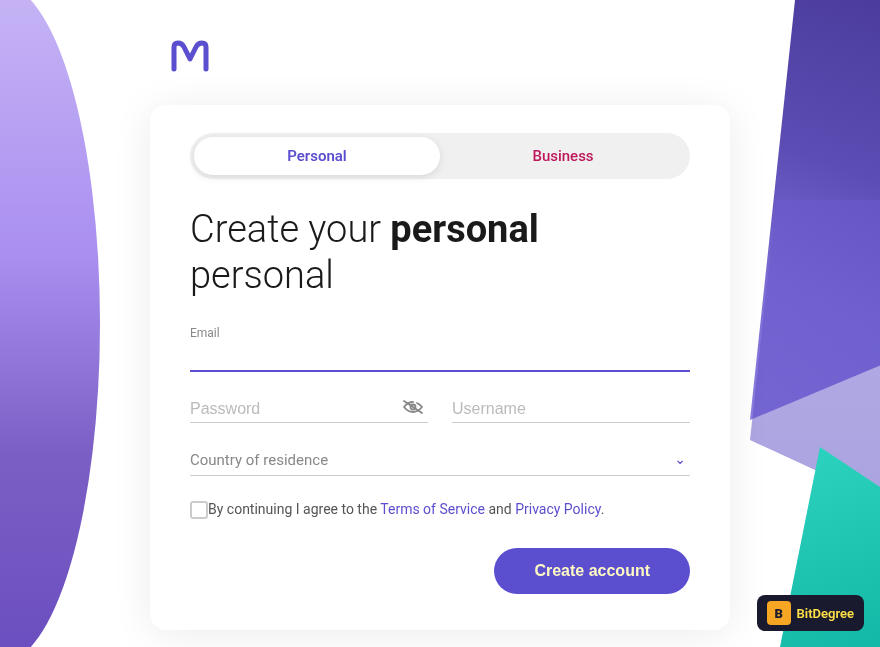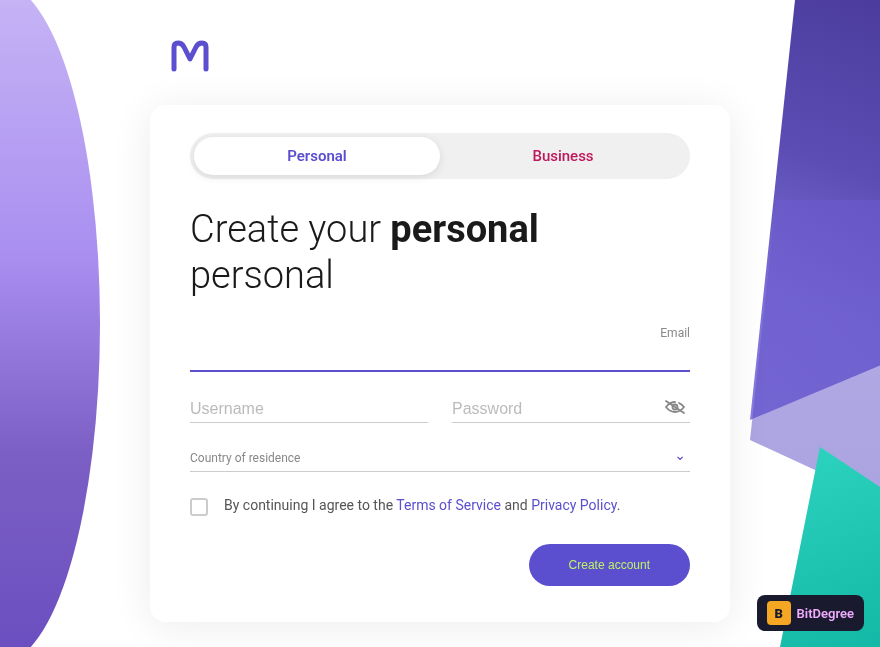--- a/index.html
+++ b/index.html
@@ -152,21 +152,20 @@
     .form-row .form-group {
       flex: 1;
       margin-bottom: 0;
     }
 
     .field-label {
       font-size: 12px;
       color: #888;
       margin-bottom: 4px;
       display: block;
-      text-align: right;
     }
 
     .field-input-wrap {
       position: relative;
       border-bottom: 1.5px solid #ccc;
     }
 
     .field-input-wrap.active-border {
       border-bottom: 2px solid #5b4fcf;
     }
@@ -196,21 +195,21 @@
 
     
     .dropdown-wrap {
       position: relative;
       border-bottom: 1.5px solid #ccc;
       padding: 4px 0;
       margin-bottom: 24px;
     }
 
     .dropdown-label {
-      font-size: 12px;
+      font-size: 15px;
       color: #888;
       display: block;
       margin-bottom: 2px;
     }
 
     .dropdown-value {
       font-size: 16px;
       color: #222;
       padding: 2px 0;
     }
@@ -219,22 +218,22 @@
       position: absolute;
       right: 4px;
       bottom: 8px;
       color: #5b4fcf;
       font-size: 14px;
     }
 
     
     .checkbox-row {
       display: flex;
-      align-items: flex-end;
-      gap: 16px;
+      align-items: flex-start;
+      gap: 0;
       margin-bottom: 28px;
     }
 
     .checkbox-input {
       width: 18px;
       height: 18px;
       border: 2px solid #ccc;
       border-radius: 3px;
       flex-shrink: 0;
       margin-top: 1px;
@@ -255,26 +254,26 @@
     }
 
     
     .submit-row {
       display: flex;
       justify-content: flex-end;
     }
 
     .create-btn {
       background: #5b4fcf;
-      color: #bef264;
+      color: #fef9c3;
       border: none;
       border-radius: 30px;
       padding: 14px 40px;
-      font-size: 12px;
-      font-weight: 400;
+      font-size: 16px;
+      font-weight: 700;
       cursor: pointer;
       transition: background 0.2s;
     }
 
     
     .bitdegree-badge {
       position: absolute;
       bottom: 16px;
       right: 16px;
       z-index: 2;
@@ -293,21 +292,21 @@
       border-radius: 4px;
       display: flex;
       align-items: center;
       justify-content: center;
       font-weight: 900;
       font-size: 13px;
       color: #1a1a2e;
     }
 
     .bitdegree-badge .bd-text {
-      color: #f0abfc;
+      color: #fde047;
       font-size: 13px;
       font-weight: 600;
     }
   </style>
 </head>
 <body>
 
 <div class="bg-left"></div>
 <div class="bg-right">
   <div class="bg-right-upper"></div>
@@ -336,37 +335,37 @@
     </h1>
 
     <div class="form-group">
       <label class="field-label">Email</label>
       <div class="field-input-wrap active-border">
         <input type="email" class="field-input" style="">
       </div>
     </div>
 
     <div class="form-row">
-      <div class="form-group">
-        <div class="field-input-wrap">
-          <input type="text" class="field-input" placeholder="Username" style="">
-        </div>
-      </div>
       <div class="form-group">
         <div class="field-input-wrap">
           <input type="password" class="field-input" placeholder="Password" style="">
           <span class="password-toggle">
             <svg width="22" height="16" viewBox="0 0 22 16" fill="none" xmlns="http://www.w3.org/2000/svg">
               <path d="M2 2 L20 14" stroke="#888" stroke-width="1.8" stroke-linecap="round"></path>
               <path d="M11 3 C6 3 2 8 2 8 C2 8 6 13 11 13 C16 13 20 8 20 8 C20 8 18 5.5 15 4" stroke="#888" stroke-width="1.8" stroke-linecap="round" fill="none"></path>
               <circle cx="11" cy="8" r="2.5" stroke="#888" stroke-width="1.8" fill="none"></circle>
             </svg>
           </span>
         </div>
       </div>
+      <div class="form-group">
+        <div class="field-input-wrap">
+          <input type="text" class="field-input" placeholder="Username" style="">
+        </div>
+      </div>
     </div>
 
     <div class="dropdown-wrap">
       <span class="dropdown-label">Country of residence</span>
       <span class="dropdown-chevron">⌄</span>
     </div>
 
     <div class="checkbox-row">
       <input type="checkbox" class="checkbox-input" style="">
       <span class="checkbox-text">

